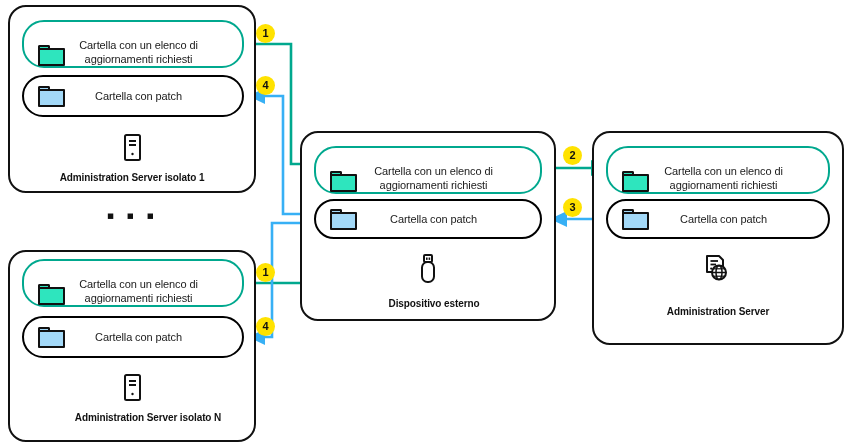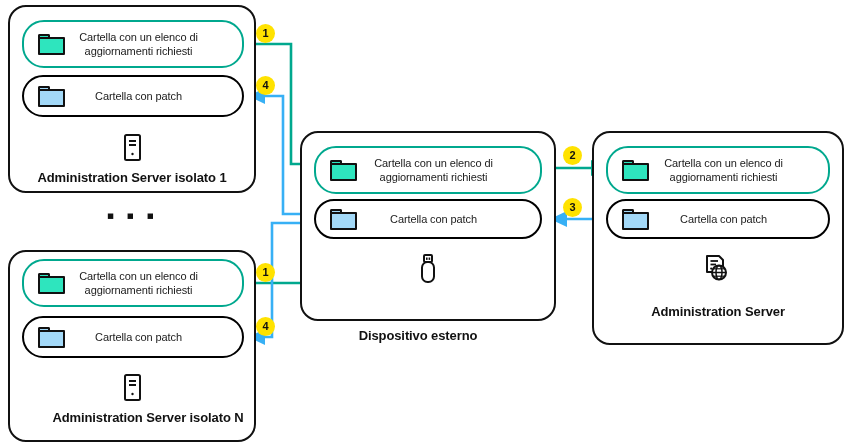--- a/index.html
+++ b/index.html
@@ -35,21 +35,21 @@
   
   .pill {
     position: absolute;
     box-sizing: border-box;
     border-radius: 22px;
     background: #ffffff;
     display: flex;
     align-items: center;
     padding-left: 14px;
   }
-  .pill.green { border: 2px solid #00A88E; }
+  .pill.green { border: 2px solid #00A88E; align-items: flex-end; }
   .pill.blue  { border: 2px solid #000000; }
 
   .pill .label {
     flex: 1;
     text-align: center;
     font-size: 11px;
     line-height: 14px;
     color: #1a1a1a;
     padding-right: 30px;
     letter-spacing: -0.1px;
@@ -89,21 +89,21 @@
   .devicon {
     position: absolute;
     width: 40px; height: 40px;
   }
   .devicon svg { display: block; }
 
   
   .caption {
     position: absolute;
     text-align: center;
-    font-size: 13px;
+    font-size: 10px;
     font-weight: bold;
     line-height: 15px;
     color: #111111;
     letter-spacing: -0.1px;
   }
 
   
   #ellipsis {
     position: absolute;
     left: 8px; top: 205px;
@@ -257,21 +257,21 @@
 
   <div class="devicon" style="left:408px;top:250px;">
     <svg width="40" height="40" viewBox="0 0 40 40">
       <rect x="14" y="12" width="12" height="20" rx="5.5" fill="none" stroke="#111" stroke-width="2"></rect>
       <rect x="16" y="5" width="8" height="7" rx="1" fill="none" stroke="#111" stroke-width="2"></rect>
       <rect x="18" y="7.5" width="1.6" height="2.4" fill="#111"></rect>
       <rect x="20.6" y="7.5" width="1.6" height="2.4" fill="#111"></rect>
     </svg>
   </div>
 
-  <div class="caption" style="left:290px;top:296px;width:256px;margin-top:32px;">Dispositivo esterno</div>
+  <div class="caption" style="left:306px;top:296px;width:256px;">Dispositivo esterno</div>
 
   <div class="panel" id="panel-inet"></div>
 
   <div class="pill green" style="left:606px;top:146px;width:224px;height:48px;">
     <span class="folder green">
       <span class="tab"></span>
         <span class="body"></span>
     </span>
     <span class="label"><span>Cartella con un elenco di</span><br><span>aggiornamenti richiesti</span></span>
   </div>

